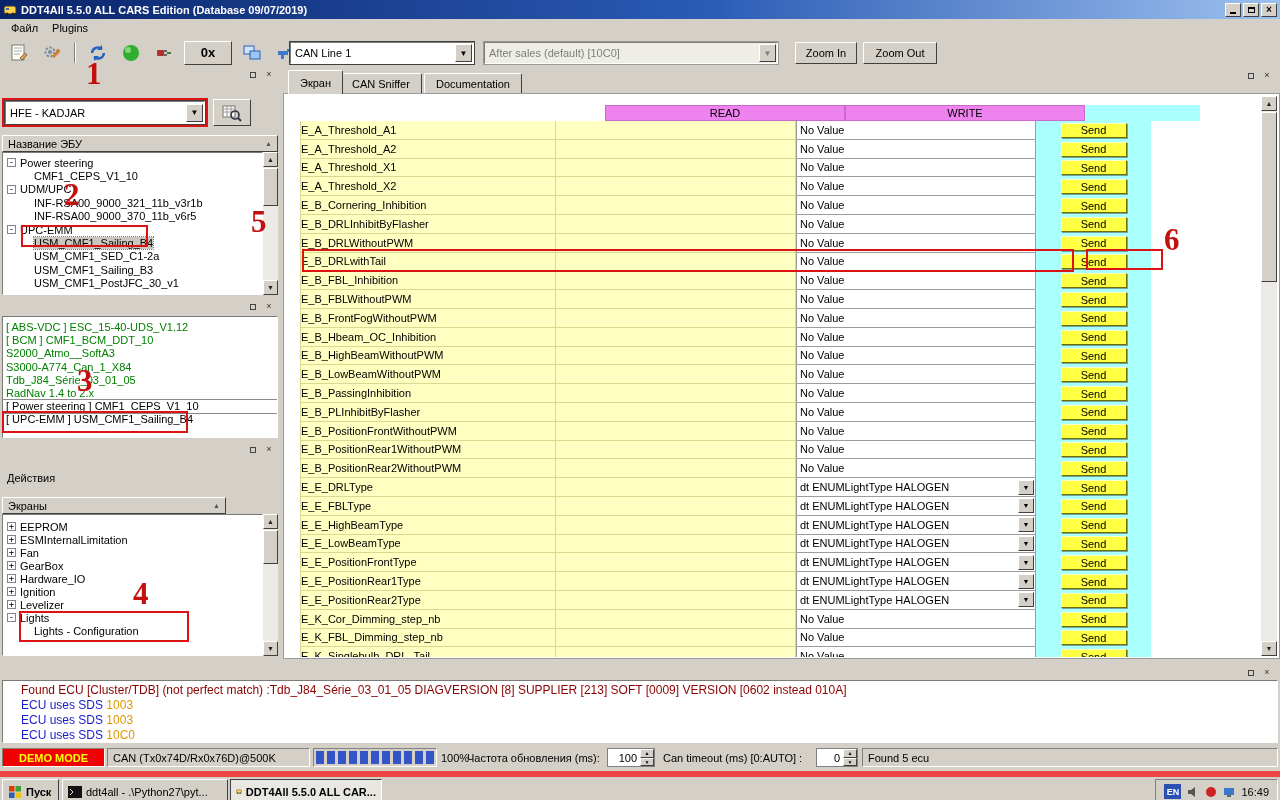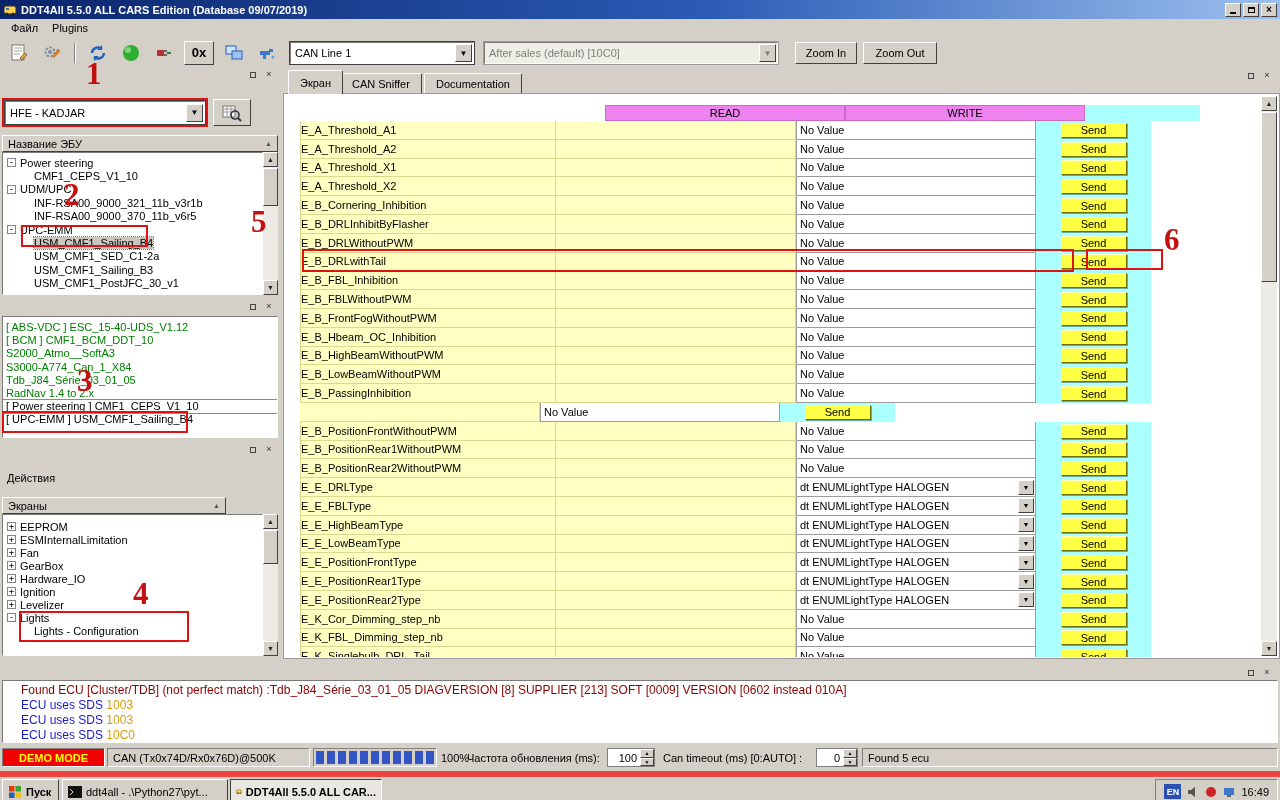--- a/index.html
+++ b/index.html
@@ -16,21 +16,21 @@
   .cap-btns{margin-left:auto;display:flex;gap:2px;}
   .cap-btn{width:16px;height:14px;background:#d4d0c8;border:1px solid;border-color:#fff #404040 #404040 #fff;
     display:flex;align-items:center;justify-content:center;color:#000;font-weight:bold;font-size:10px;line-height:1;}
   .glyph-min{width:6px;height:2px;background:#000;margin-top:7px;}
   .glyph-max{width:7px;height:6px;border:1px solid #000;border-top-width:2px;}
   
   .menubar{position:absolute;left:4px;top:19px;width:1280px;height:18px;display:flex;align-items:center;}
   .menu-item{padding:2px 7px;}
   .toolbar{position:absolute;left:0;top:37px;width:1280px;height:31px;display:flex;align-items:center;padding-left:6px;gap:7px;}
   .tool-btn{width:26px;height:24px;display:flex;align-items:center;justify-content:center;}
-  .hexbtn{width:30px;background:#d4d0c8;border:1px solid;border-color:#fff #404040 #404040 #fff;font-weight:bold;font-size:13px;}
+  .hexbtn{width:48px;background:#d4d0c8;border:1px solid;border-color:#fff #404040 #404040 #fff;font-weight:bold;font-size:13px;}
   .tool-sep{width:2px;height:20px;border-left:1px solid #808080;border-right:1px solid #fff;margin:0 2px;}
   .combo{position:absolute;top:5px;height:22px;background:#fff;display:flex;align-items:center;
     border:1px solid;border-color:#7a7a76 #fff #fff #7a7a76;outline:1px solid #404040;}
   .combo-text{flex:1;padding-left:4px;white-space:nowrap;overflow:hidden;}
   .combo-arrow{width:17px;height:18px;margin-right:1px;background:#d4d0c8;border:1px solid;border-color:#fff #404040 #404040 #fff;
     font-size:8px;display:flex;align-items:center;justify-content:center;}
   .combo.disabled{background:#eeede6;color:#7e7e7e;outline-color:#9a9a9a;}
   .push-btn{position:absolute;top:5px;height:22px;background:#d4d0c8;border:1px solid;border-color:#fff #404040 #404040 #fff;
     font-size:11px;font-family:inherit;display:flex;align-items:center;justify-content:center;}
   
@@ -539,20 +539,21 @@
     <div class="c-read"></div>
     <div class="c-write">
       <span class="w-text">No Value</span>
 
     </div>
     <div class="c-send">
       <div class="send-btn">Send</div>
     </div>
   </div>
         <div class="trow">
+    <div class="c-name">E_B_PLInhibitByFlasher</div>
     <div class="c-read"></div>
     <div class="c-write">
       <span class="w-text">No Value</span>
 
     </div>
     <div class="c-send">
       <div class="send-btn">Send</div>
     </div>
   </div>
         <div class="trow">

